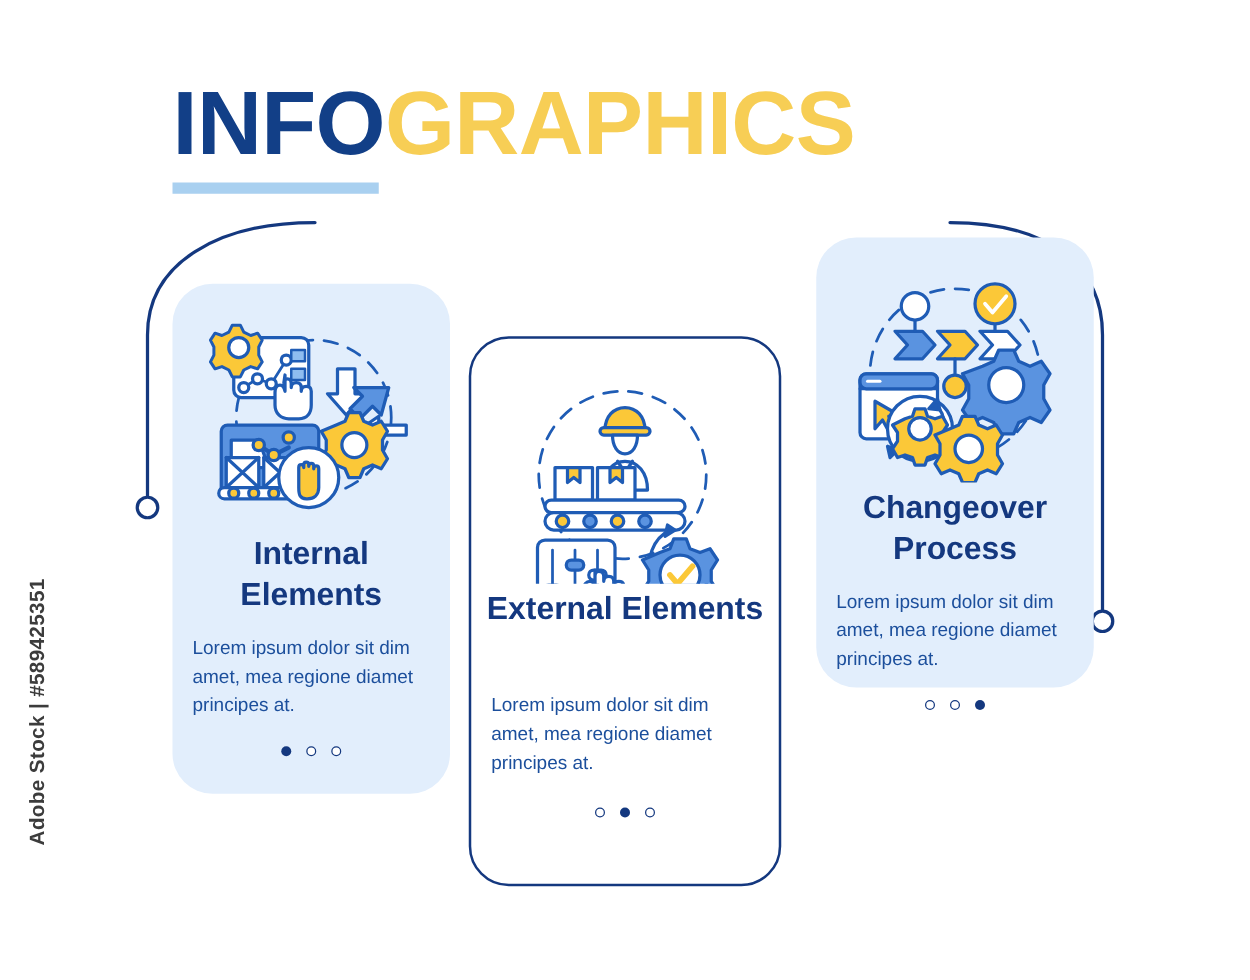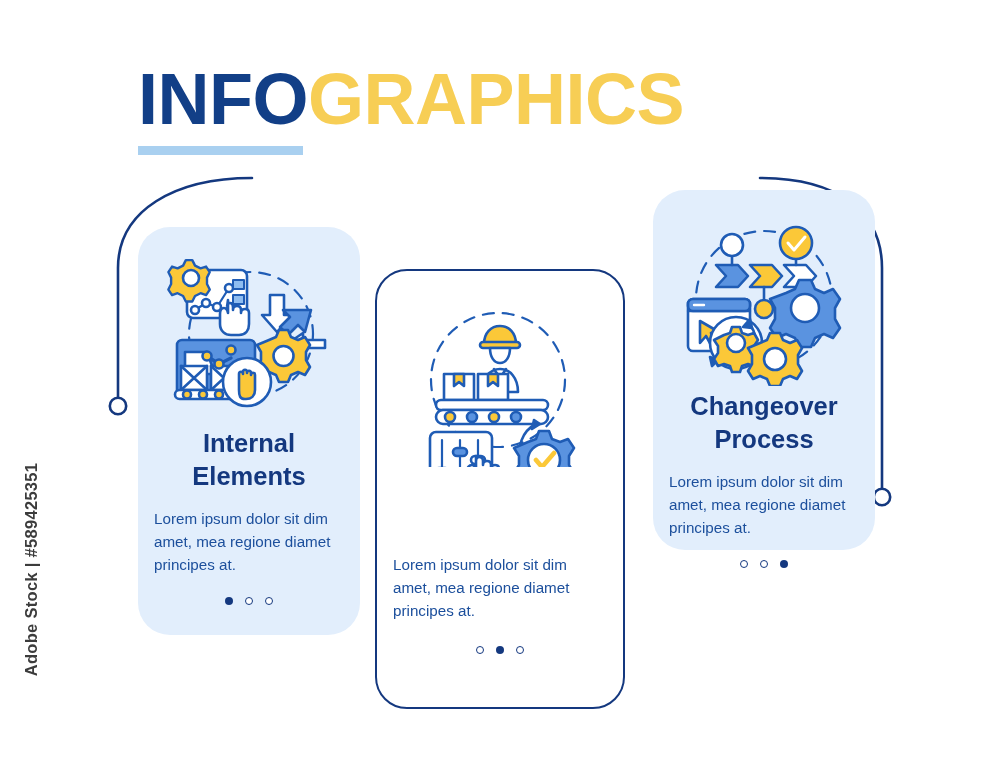--- a/index.html
+++ b/index.html
@@ -224,20 +224,21 @@
 
           <path d="M112 170 c-6 -14 0 -31 14 -38 M156 150 c6 14 0 31 -14 38" stroke-width="2.6"></path>
           <path d="M124 128 l6 4 l-8 5 z" fill="#1f5cb5"></path>
           <path d="M148 192 l-7 -3 l8 -6 z" fill="#1f5cb5"></path>
           <path d="M118 150 l8 -3 l3 -8 h10 l3 8 l8 3 l8 -3 l6 9 l-5 8 v9 l5 8 l-6 9 l-8 -3 l-8 3 l-3 8 h-10 l-3 -8 l-8 -3 l-8 3 l-6 -9 l5 -8 v-9 l-5 -8 z" fill="#5a93e0"></path>
           <circle cx="134" cy="168" r="16" fill="#ffffff"></circle>
           <path d="M126 168 l6 7 l12 -14" stroke="#fbc838" stroke-width="4.6"></path>
         </g>
       </svg>
     </div>
+    <div class="card-title">External Elements</div>
     <div class="card-body">Lorem ipsum dolor sit dim amet, mea regione diamet principes at.</div>
     <div class="dots">
       <span class="dot off"></span>
       <span class="dot on"></span>
       <span class="dot off"></span>
     </div>
   </div>
 
   <div class="card card-filled" id="card-3">
     <div class="card-icon">

